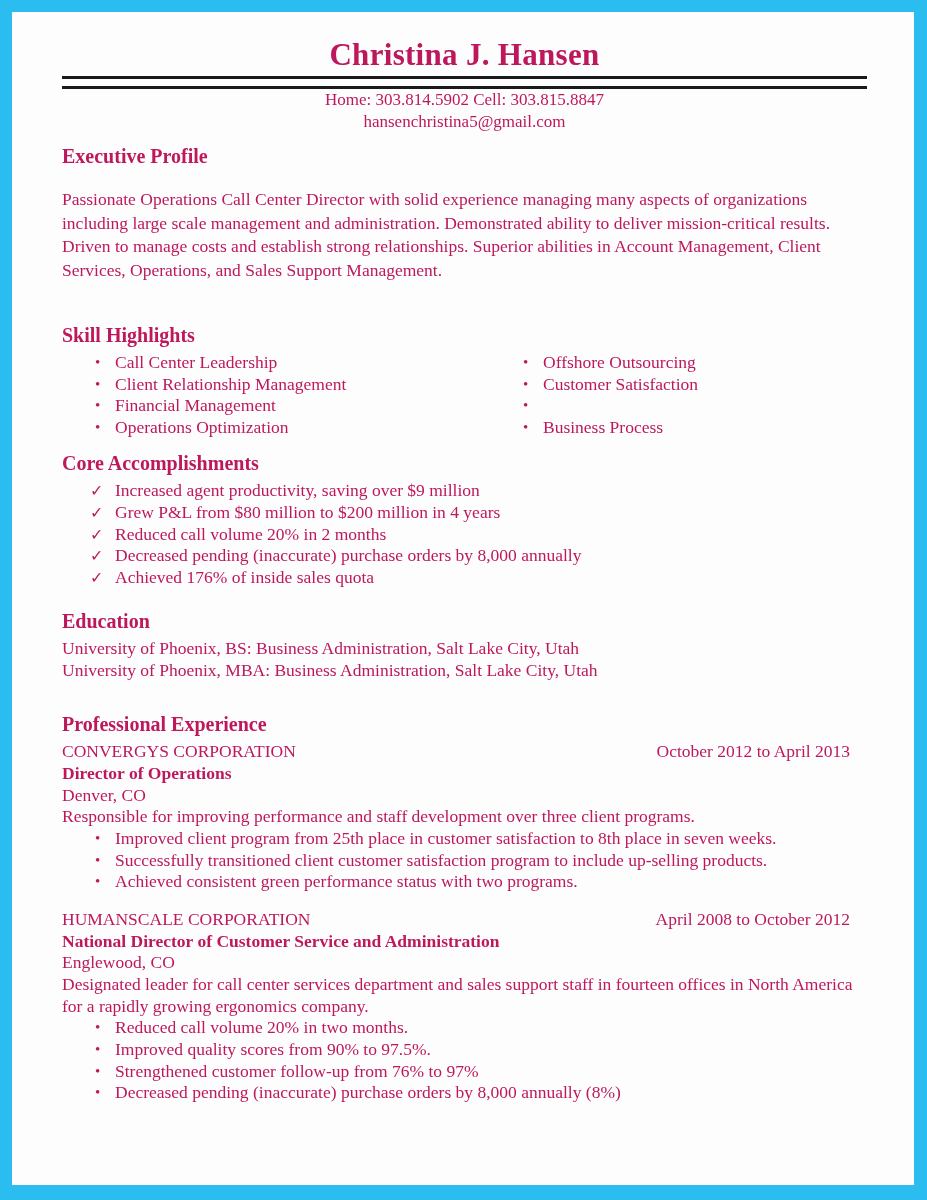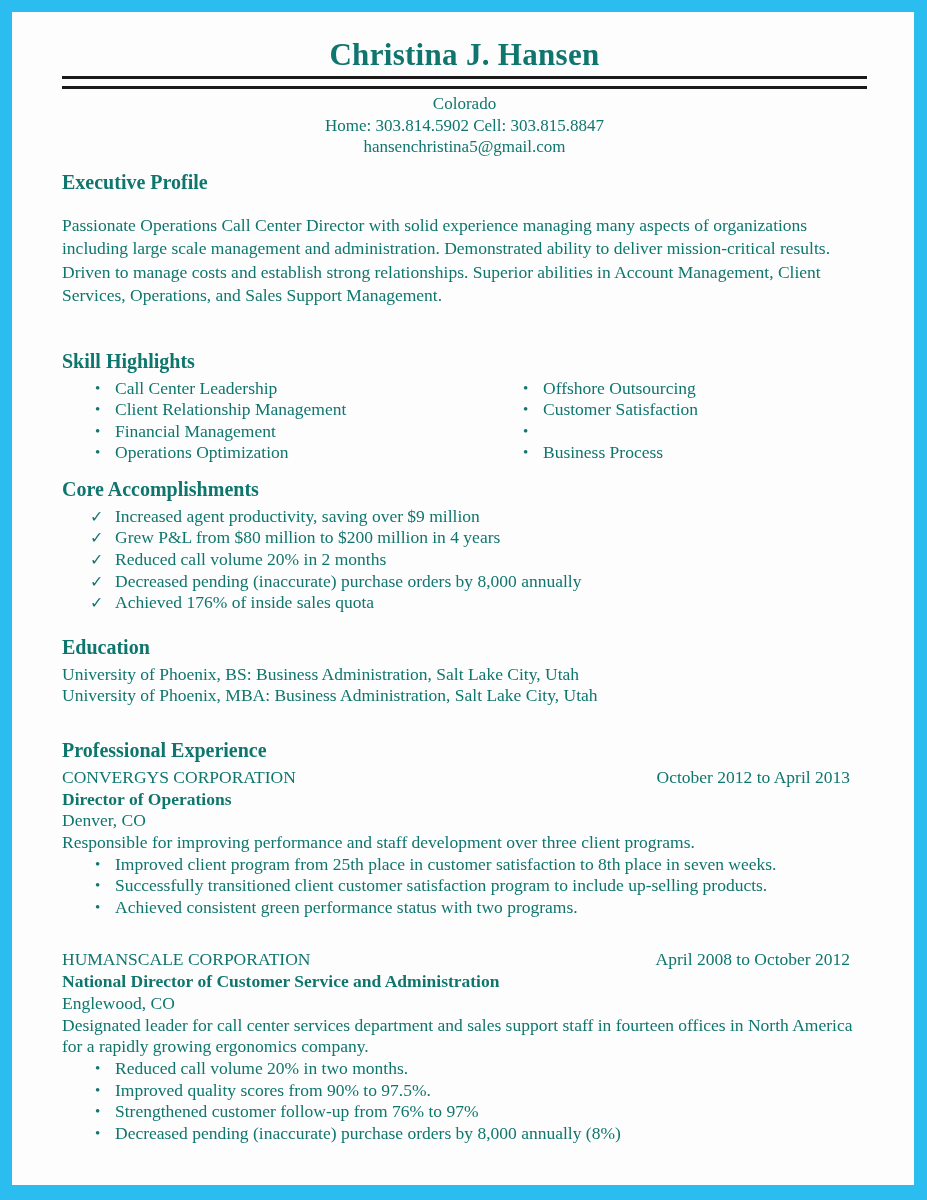--- a/index.html
+++ b/index.html
@@ -67,40 +67,39 @@
     flex: 0 0 auto; text-align: left;
     font-size: 15px;
   }
   .li-text { flex: 1; }
   .check-row .li-glyph { margin-left: 28px; width: 25px; font-size: 16px; }
   .core-list { margin-top: 5px; }
   .edu-list { margin-top: 5px; font-size: 17.5px; line-height: 21.5px; }
 
   
   .job { margin-top: 5px; }
-  .job.second { margin-top: 31px; }
+  .job.second { margin-top: 16px; }
   .job-toprow {
     display: flex; justify-content: space-between;
     font-size: 17.5px; line-height: 21.7px; gap: 20px;
   }
   .job-dates { padding-right: 17px; white-space: nowrap; }
   .job-title { font-weight: bold; font-size: 17.5px; line-height: 21.7px; }
   .job-location, .job-summary { font-size: 17.5px; line-height: 21.7px; }
   .job-summary { max-width: 800px; }
 </style>
 </head>
 <body>
 
-<div class="page" style="border-color: rgb(43, 189, 240); color: #0f766e;">
+<div class="page" style="border-color: rgb(43, 189, 240); color: #be185d;">
   <div class="content">
 
     <div class="name">Christina J. Hansen</div>
     <div class="double-rule"></div>
     <div class="contact">
-      <div class="contact-location">Colorado</div>
       <div>Home: 303.814.5902 Cell: 303.815.8847</div>
       <div>hansenchristina5@gmail.com</div>
     </div>
 
     <div class="section-heading h-profile">Executive Profile</div>
     <div class="body-text profile-paragraph">Passionate Operations Call Center Director with solid experience managing many aspects of organizations including large scale management and administration. Demonstrated ability to deliver mission-critical results.  Driven to manage costs and establish strong relationships.  Superior abilities in Account Management, Client Services, Operations, and Sales Support Management.</div>
 
     <div class="section-heading h-skills">Skill Highlights</div>
     <div class="skills-columns">
       <div class="skills-col">

